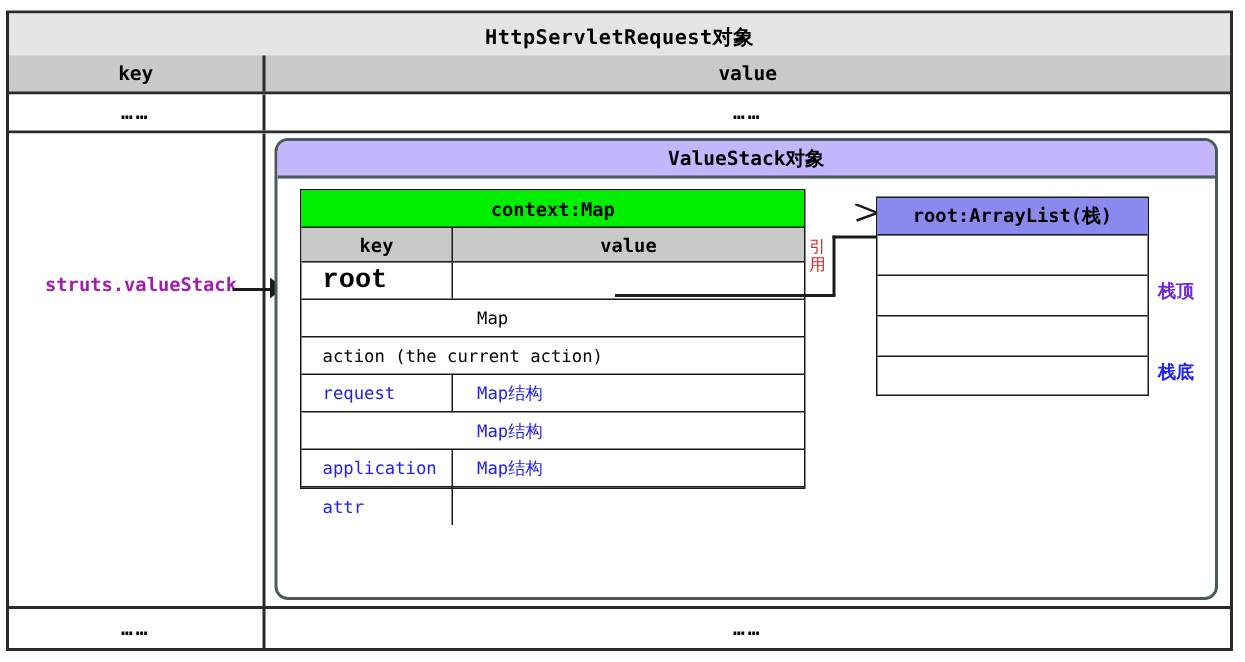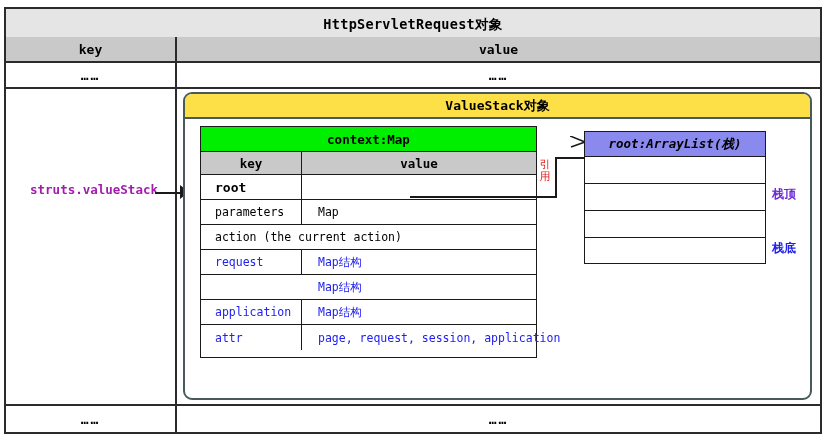--- a/index.html
+++ b/index.html
@@ -61,28 +61,28 @@
   }
 
   
   #valuestack-box{
     left:183px;top:92px;width:629px;height:308px;
     border:2px solid #4a5a5a;border-radius:9px;background:#fff;
     overflow:hidden;
   }
   #valuestack-title{
     position:absolute;left:0;top:0;width:100%;height:25px;
-    background:#fde047;border-bottom:2px solid #4a5a5a;
+    background:#c4b5fd;border-bottom:2px solid #4a5a5a;
     display:flex;align-items:center;justify-content:center;
     font-weight:bold;font-size:13px;box-sizing:border-box;
   }
 
   
   #context-table{
-    left:200px;top:126px;width:337px;height:232px;
+    left:200px;top:126px;width:337px;height:200px;
     border:1.5px solid #1a1a1a;background:#fff;
   }
   #context-title{
     position:absolute;left:0;top:0;width:100%;height:25px;
     background:#00EE00;border-bottom:1.5px solid #1a1a1a;
     display:flex;align-items:center;justify-content:center;
     font-weight:bold;font-size:12.5px;box-sizing:border-box;
   }
   #context-header{
     position:absolute;left:0;top:25px;width:100%;height:23px;
@@ -108,40 +108,40 @@
     position:absolute;left:0;top:0;width:101px;height:100%;
     border-right:1.5px solid #1a1a1a;box-sizing:border-box;
     display:flex;align-items:center;justify-content:center;
     font-weight:bold;font-size:12.5px;
   }
   .ctx-hdr-v{
     position:absolute;left:101px;top:0;right:0;height:100%;
     display:flex;align-items:center;justify-content:center;
     font-weight:bold;font-size:12.5px;
   }
-  .bold-k{font-weight:bold;font-size:13px;}
+  .bold-k{font-weight:bold;font-size:18px;font-family:Liberation Mono, monospace;}
   .blue{color:#2020F0;}
 
   
   #ref-h1{left:410px;top:196px;width:147px;height:1.5px;background:#1a1a1a;}
   #ref-v1{left:555px;top:157px;width:1.5px;height:40px;background:#1a1a1a;}
   #ref-h2{left:555px;top:157px;width:30px;height:1.5px;background:#1a1a1a;}
   #ref-arrow{
     left:570px;top:136px;width:16px;height:12px;
   }
   #ref-label{
     left:538px;top:159px;width:14px;
     color:#E02020;font-weight:normal;font-size:11px;line-height:11.5px;
     text-align:center;
   }
 
   
   #stack-box{
     left:584px;top:131px;width:182px;height:133px;
-    border:1.5px solid #1a1a1a;background:#fff;font-style:italic;
+    border:1.5px solid #1a1a1a;background:#fff;
   }
   #stack-title{
     position:absolute;left:0;top:0;width:100%;height:25px;
     background:#8A8AEE;border-bottom:1.5px solid #1a1a1a;
     display:flex;align-items:center;justify-content:center;
     font-weight:bold;font-size:12.5px;box-sizing:border-box;
   }
   .stack-cell{
     position:absolute;left:0;width:100%;height:27px;
     border-bottom:1.5px solid #1a1a1a;box-sizing:border-box;
@@ -192,40 +192,38 @@
   <div id="context-header">
     <div class="ctx-hdr-k">key</div>
     <div class="ctx-hdr-v">value</div>
   </div>
   <div id="context-rows">
       <div class="ctx-row" style="top: 48px;">
         <div class="ctx-k bold-k">root</div>
         <div class="ctx-v"></div>
       </div>
       <div class="ctx-row" style="top: 73px;">
-        <div class="ctx-k">parameters</div>
         <div class="ctx-v">Map</div>
       </div>
       <div class="ctx-row" style="top: 98px;">
         <div class="ctx-k nosplit">action (the current action)</div>
       </div>
       <div class="ctx-row" style="top: 123px;">
         <div class="ctx-k blue">request</div>
         <div class="ctx-v blue">Map结构</div>
       </div>
       <div class="ctx-row" style="top: 148px;">
         <div class="ctx-v blue">Map结构</div>
       </div>
       <div class="ctx-row" style="top: 173px;">
         <div class="ctx-k blue">application</div>
         <div class="ctx-v blue">Map结构</div>
       </div>
       <div class="ctx-row last" style="top: 198px;">
         <div class="ctx-k blue">attr</div>
-        <div class="ctx-v blue">page, request, session, application</div>
       </div>
     </div>
 </div>
 
 <div class="abs" id="ref-h1"></div>
 <div class="abs" id="ref-v1"></div>
 <div class="abs" id="ref-h2"></div>
 <svg class="abs" id="ref-arrow" viewBox="0 0 16 12">
   <path d="M0 0 L15 6 L1 11" fill="none" stroke="#1a1a1a" stroke-width="1.6"></path>
 </svg>

